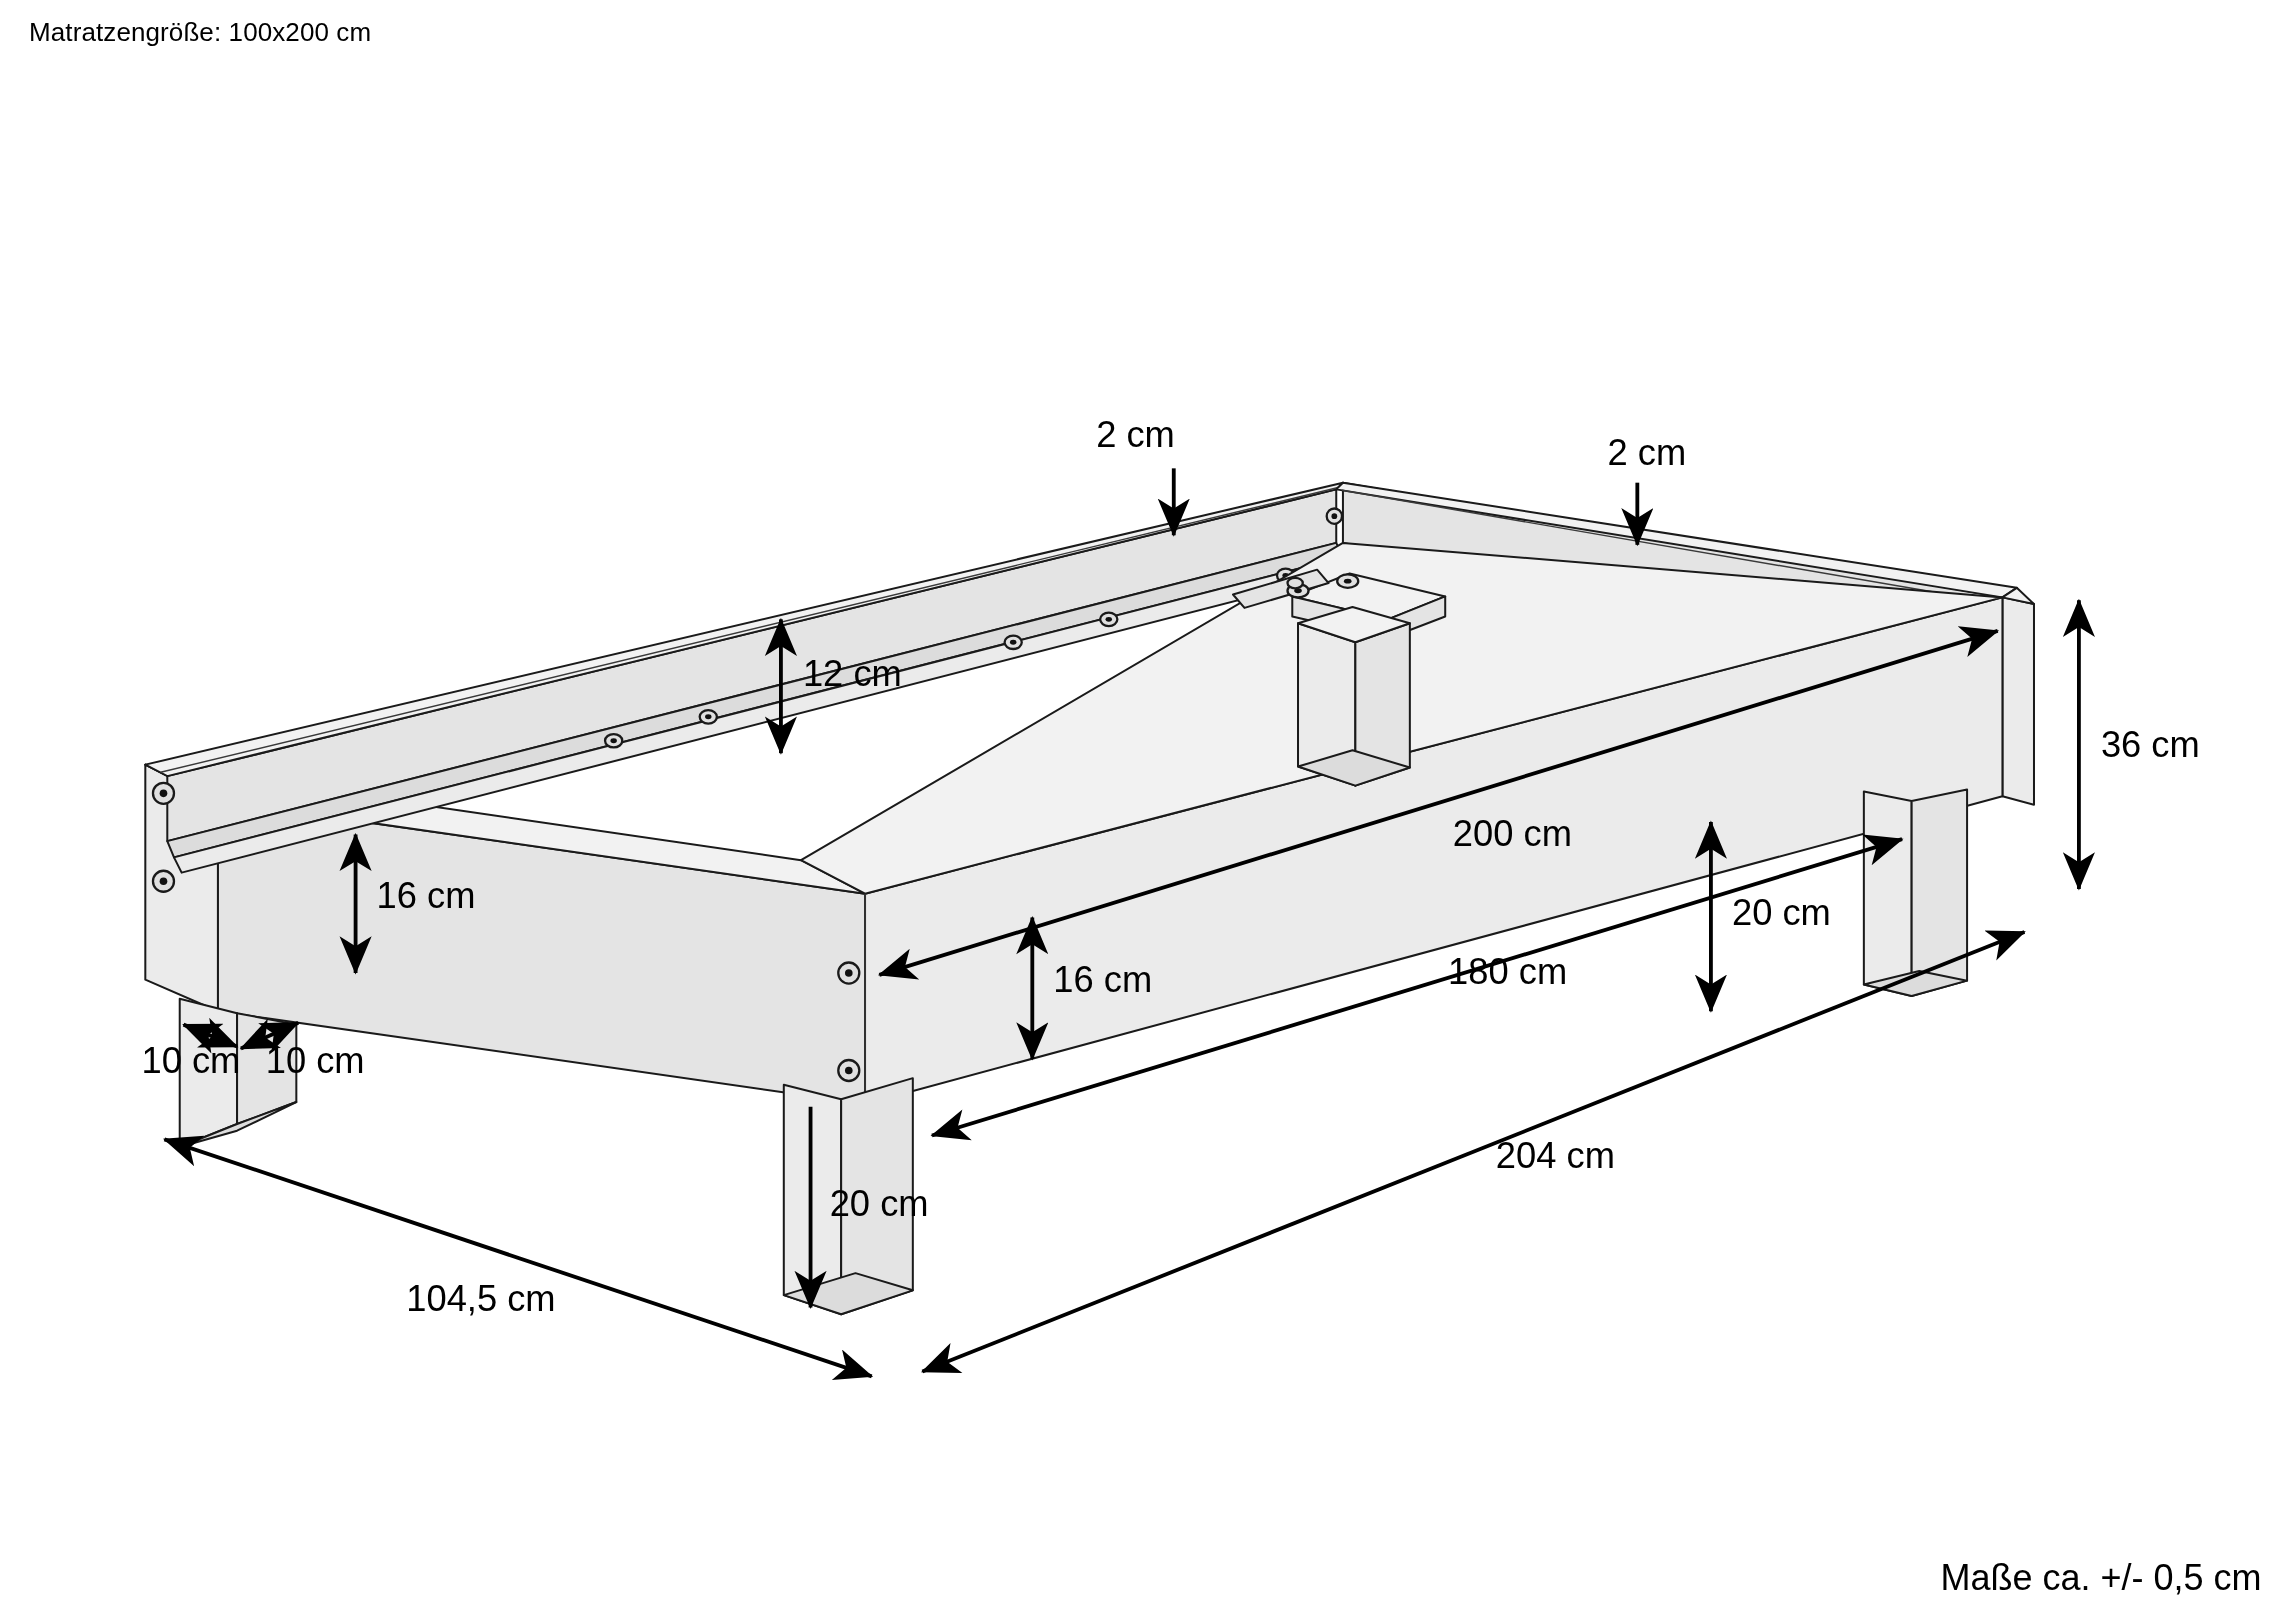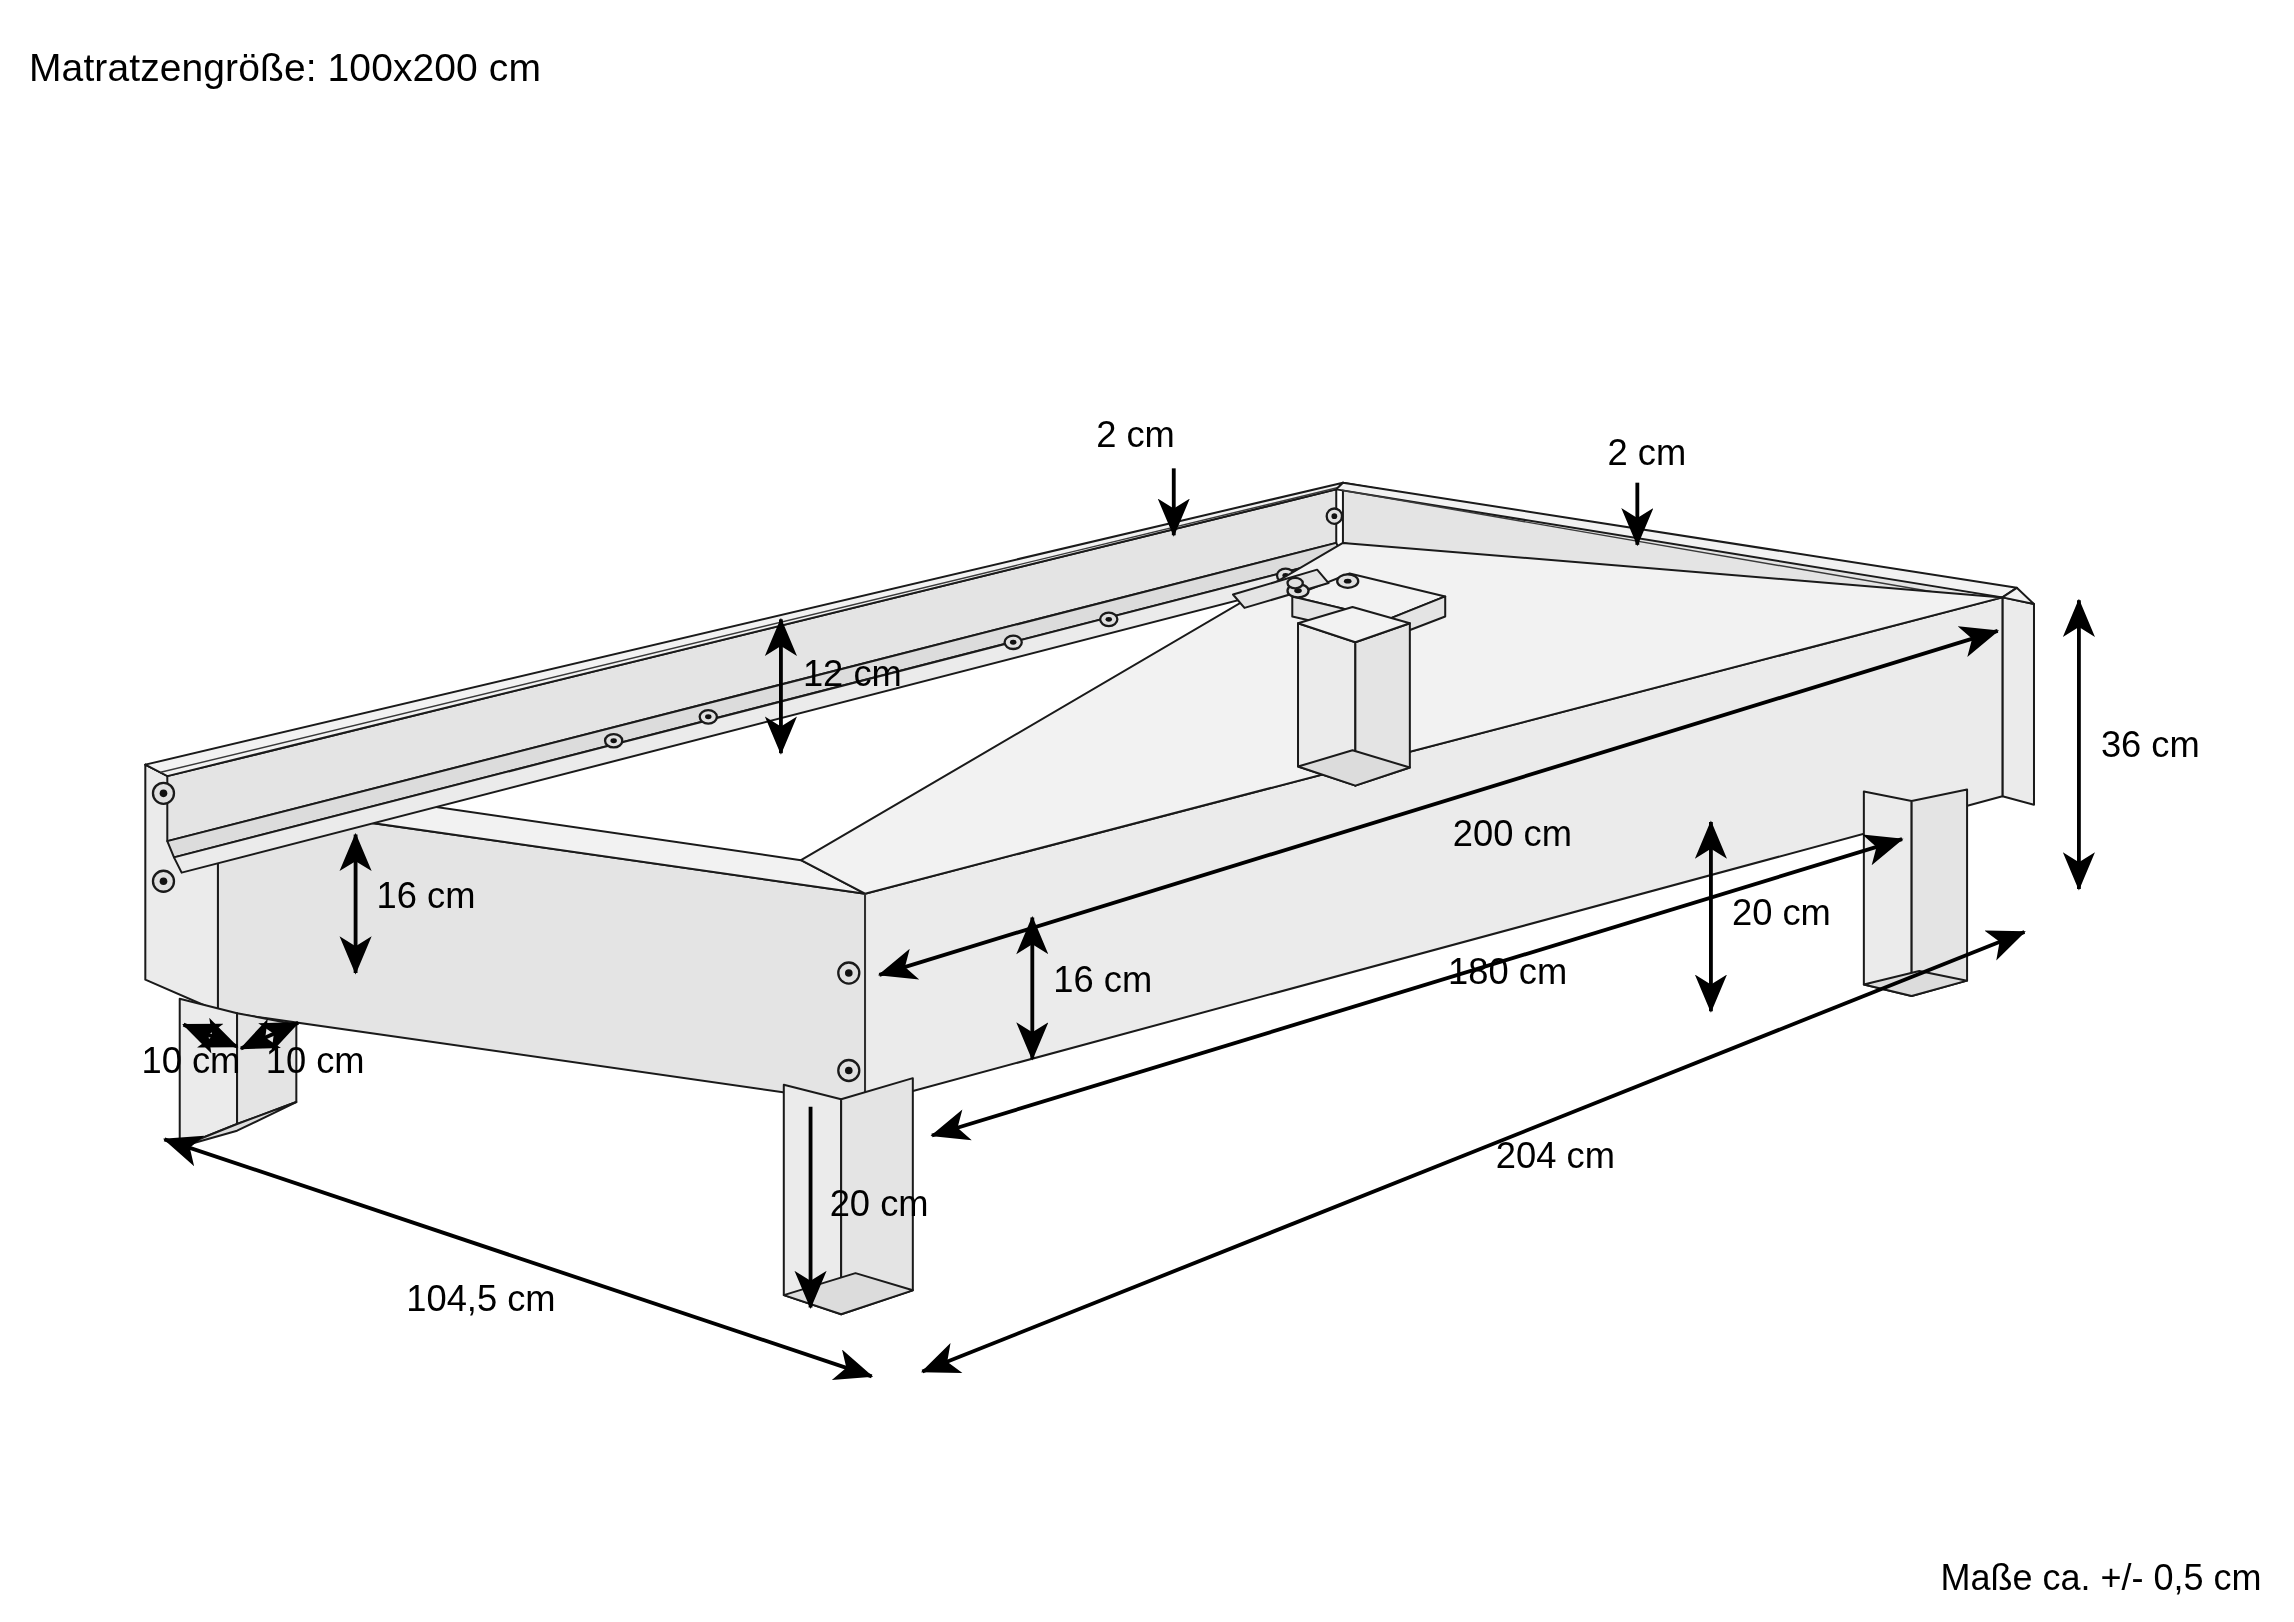--- a/index.html
+++ b/index.html
@@ -19,24 +19,23 @@
     position: absolute;
     left: 0;
     top: 0;
     width: 2294px;
     height: 1622px;
   }
   .hdr-note {
     position: absolute;
     left: 29px;
     top: 17px;
-    font-size: 39px;
+    font-size: 26px;
     letter-spacing: 0.1px;
     white-space: nowrap;
-    margin-top: 29px;
   }
   .ftr-note {
     position: absolute;
     right: 32.5px;
     bottom: 23px;
     font-size: 36px;
     white-space: nowrap;
     margin-top: 22px;
   }
   svg { display: block; }

